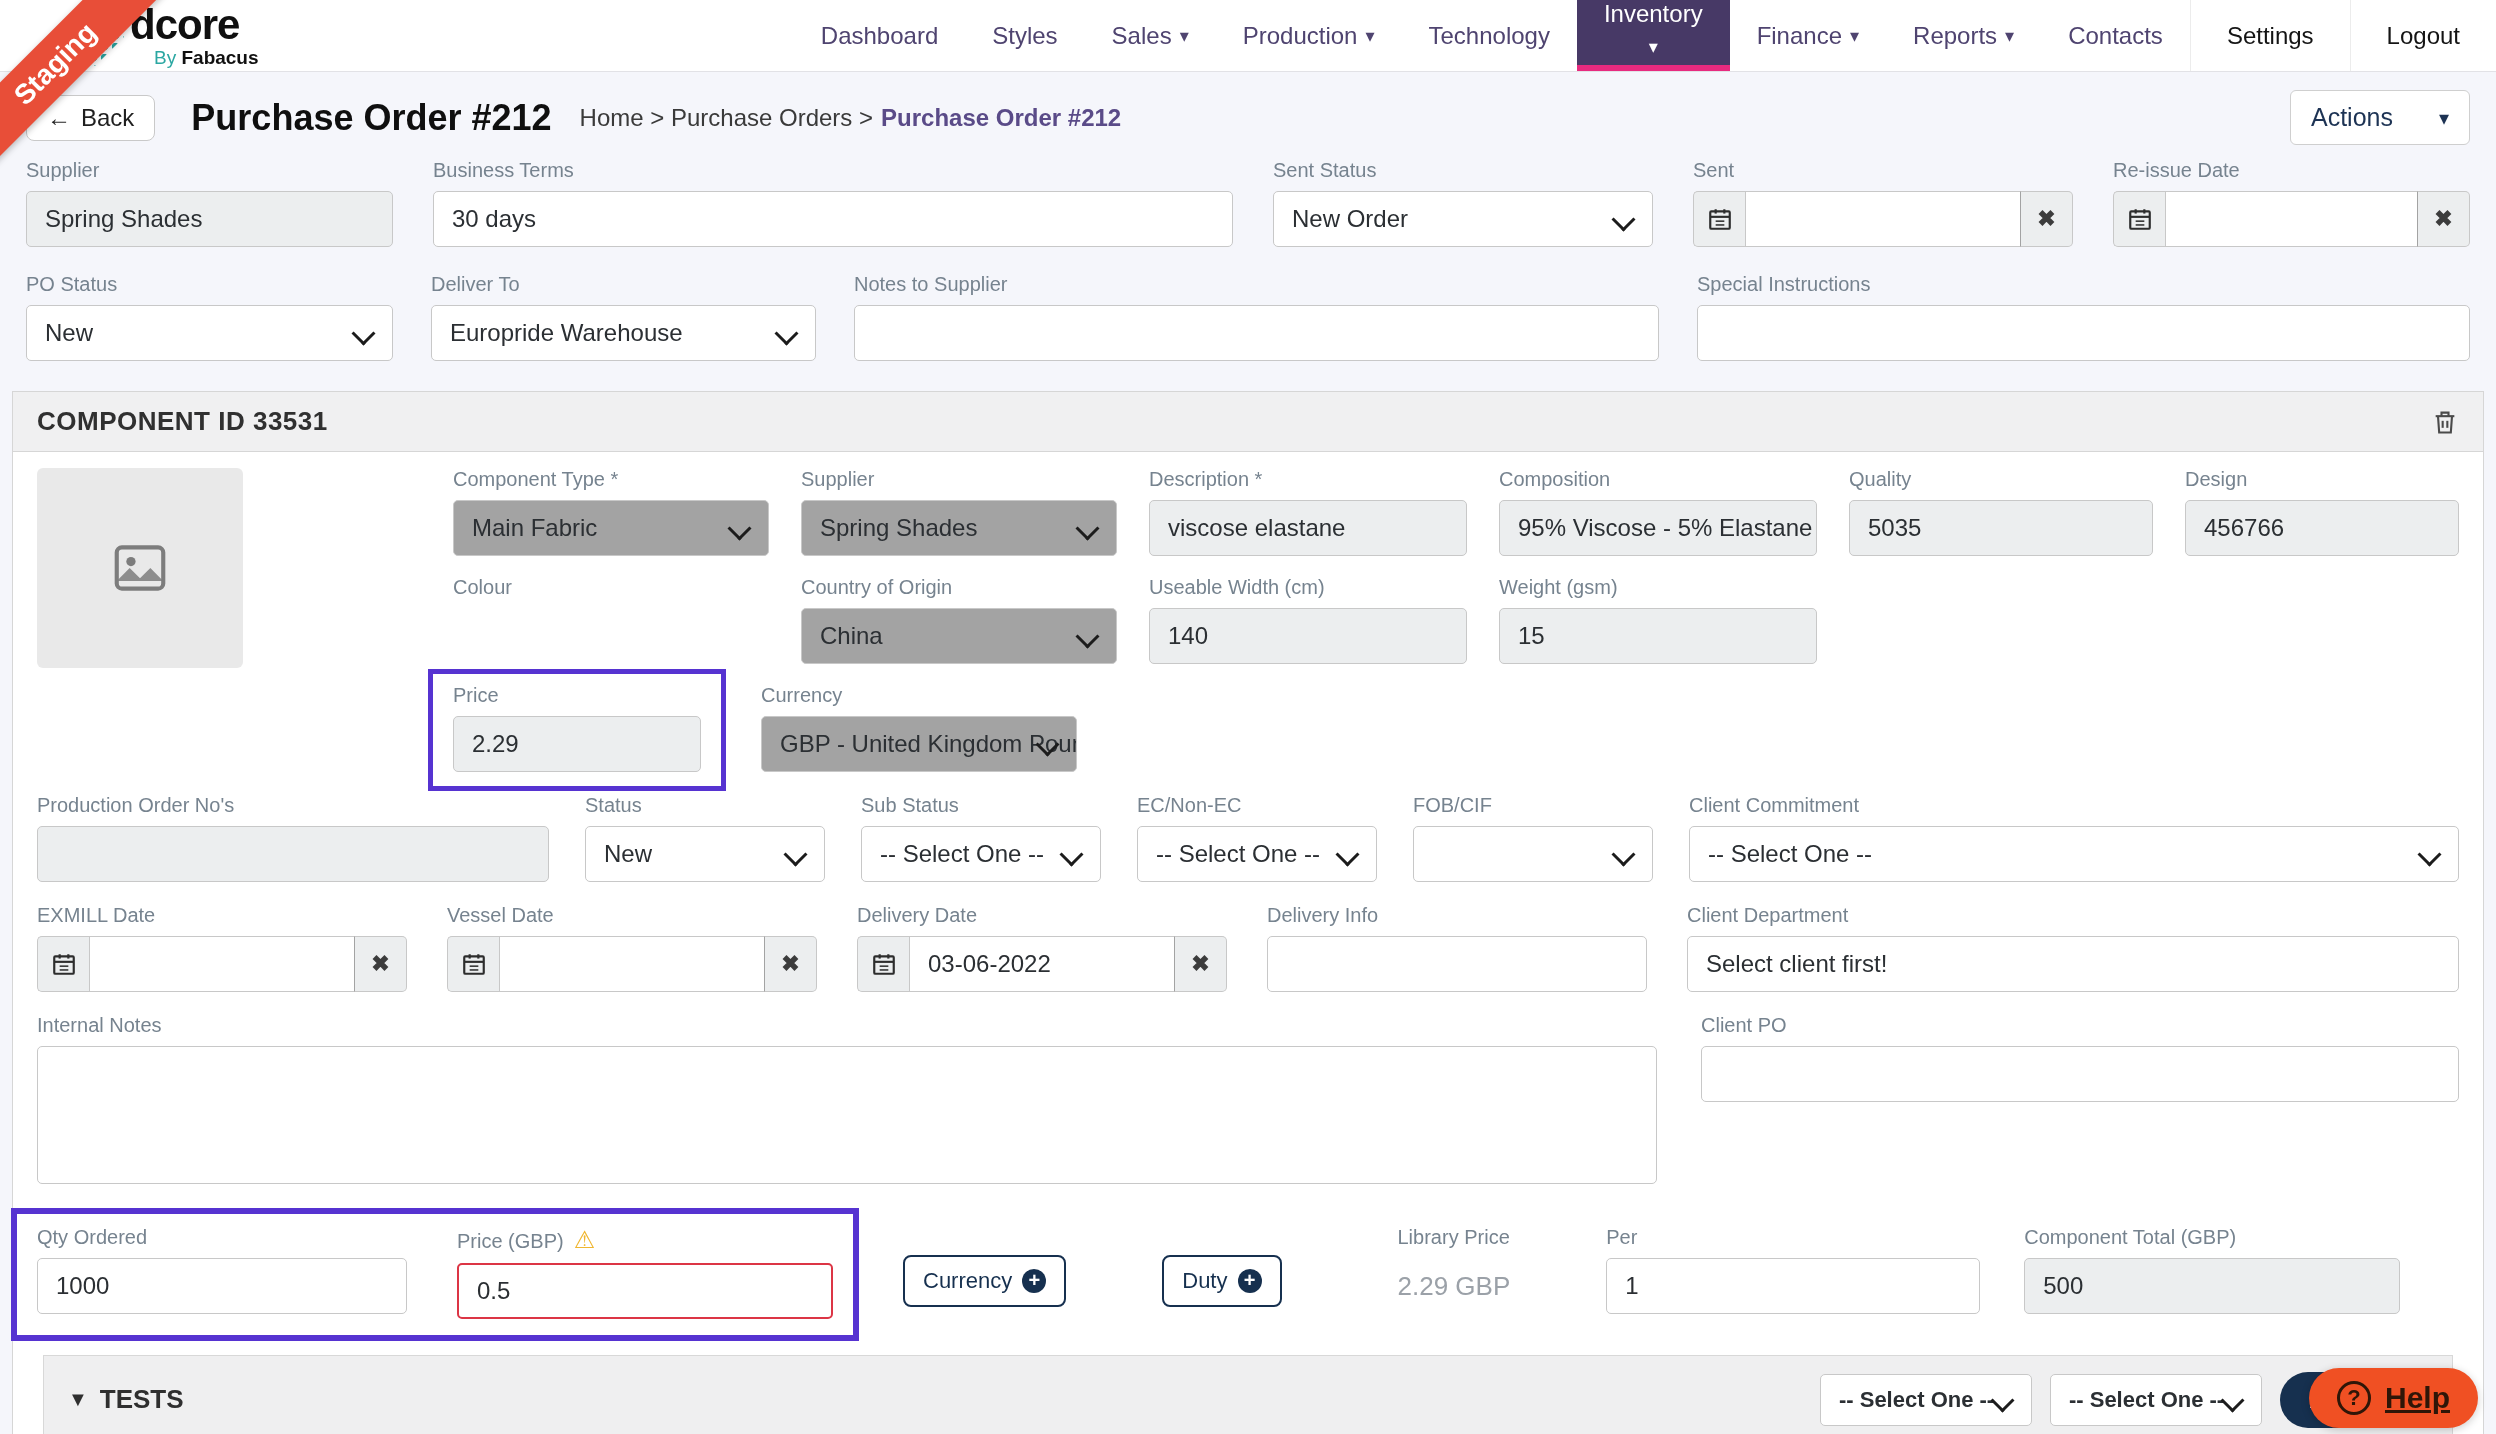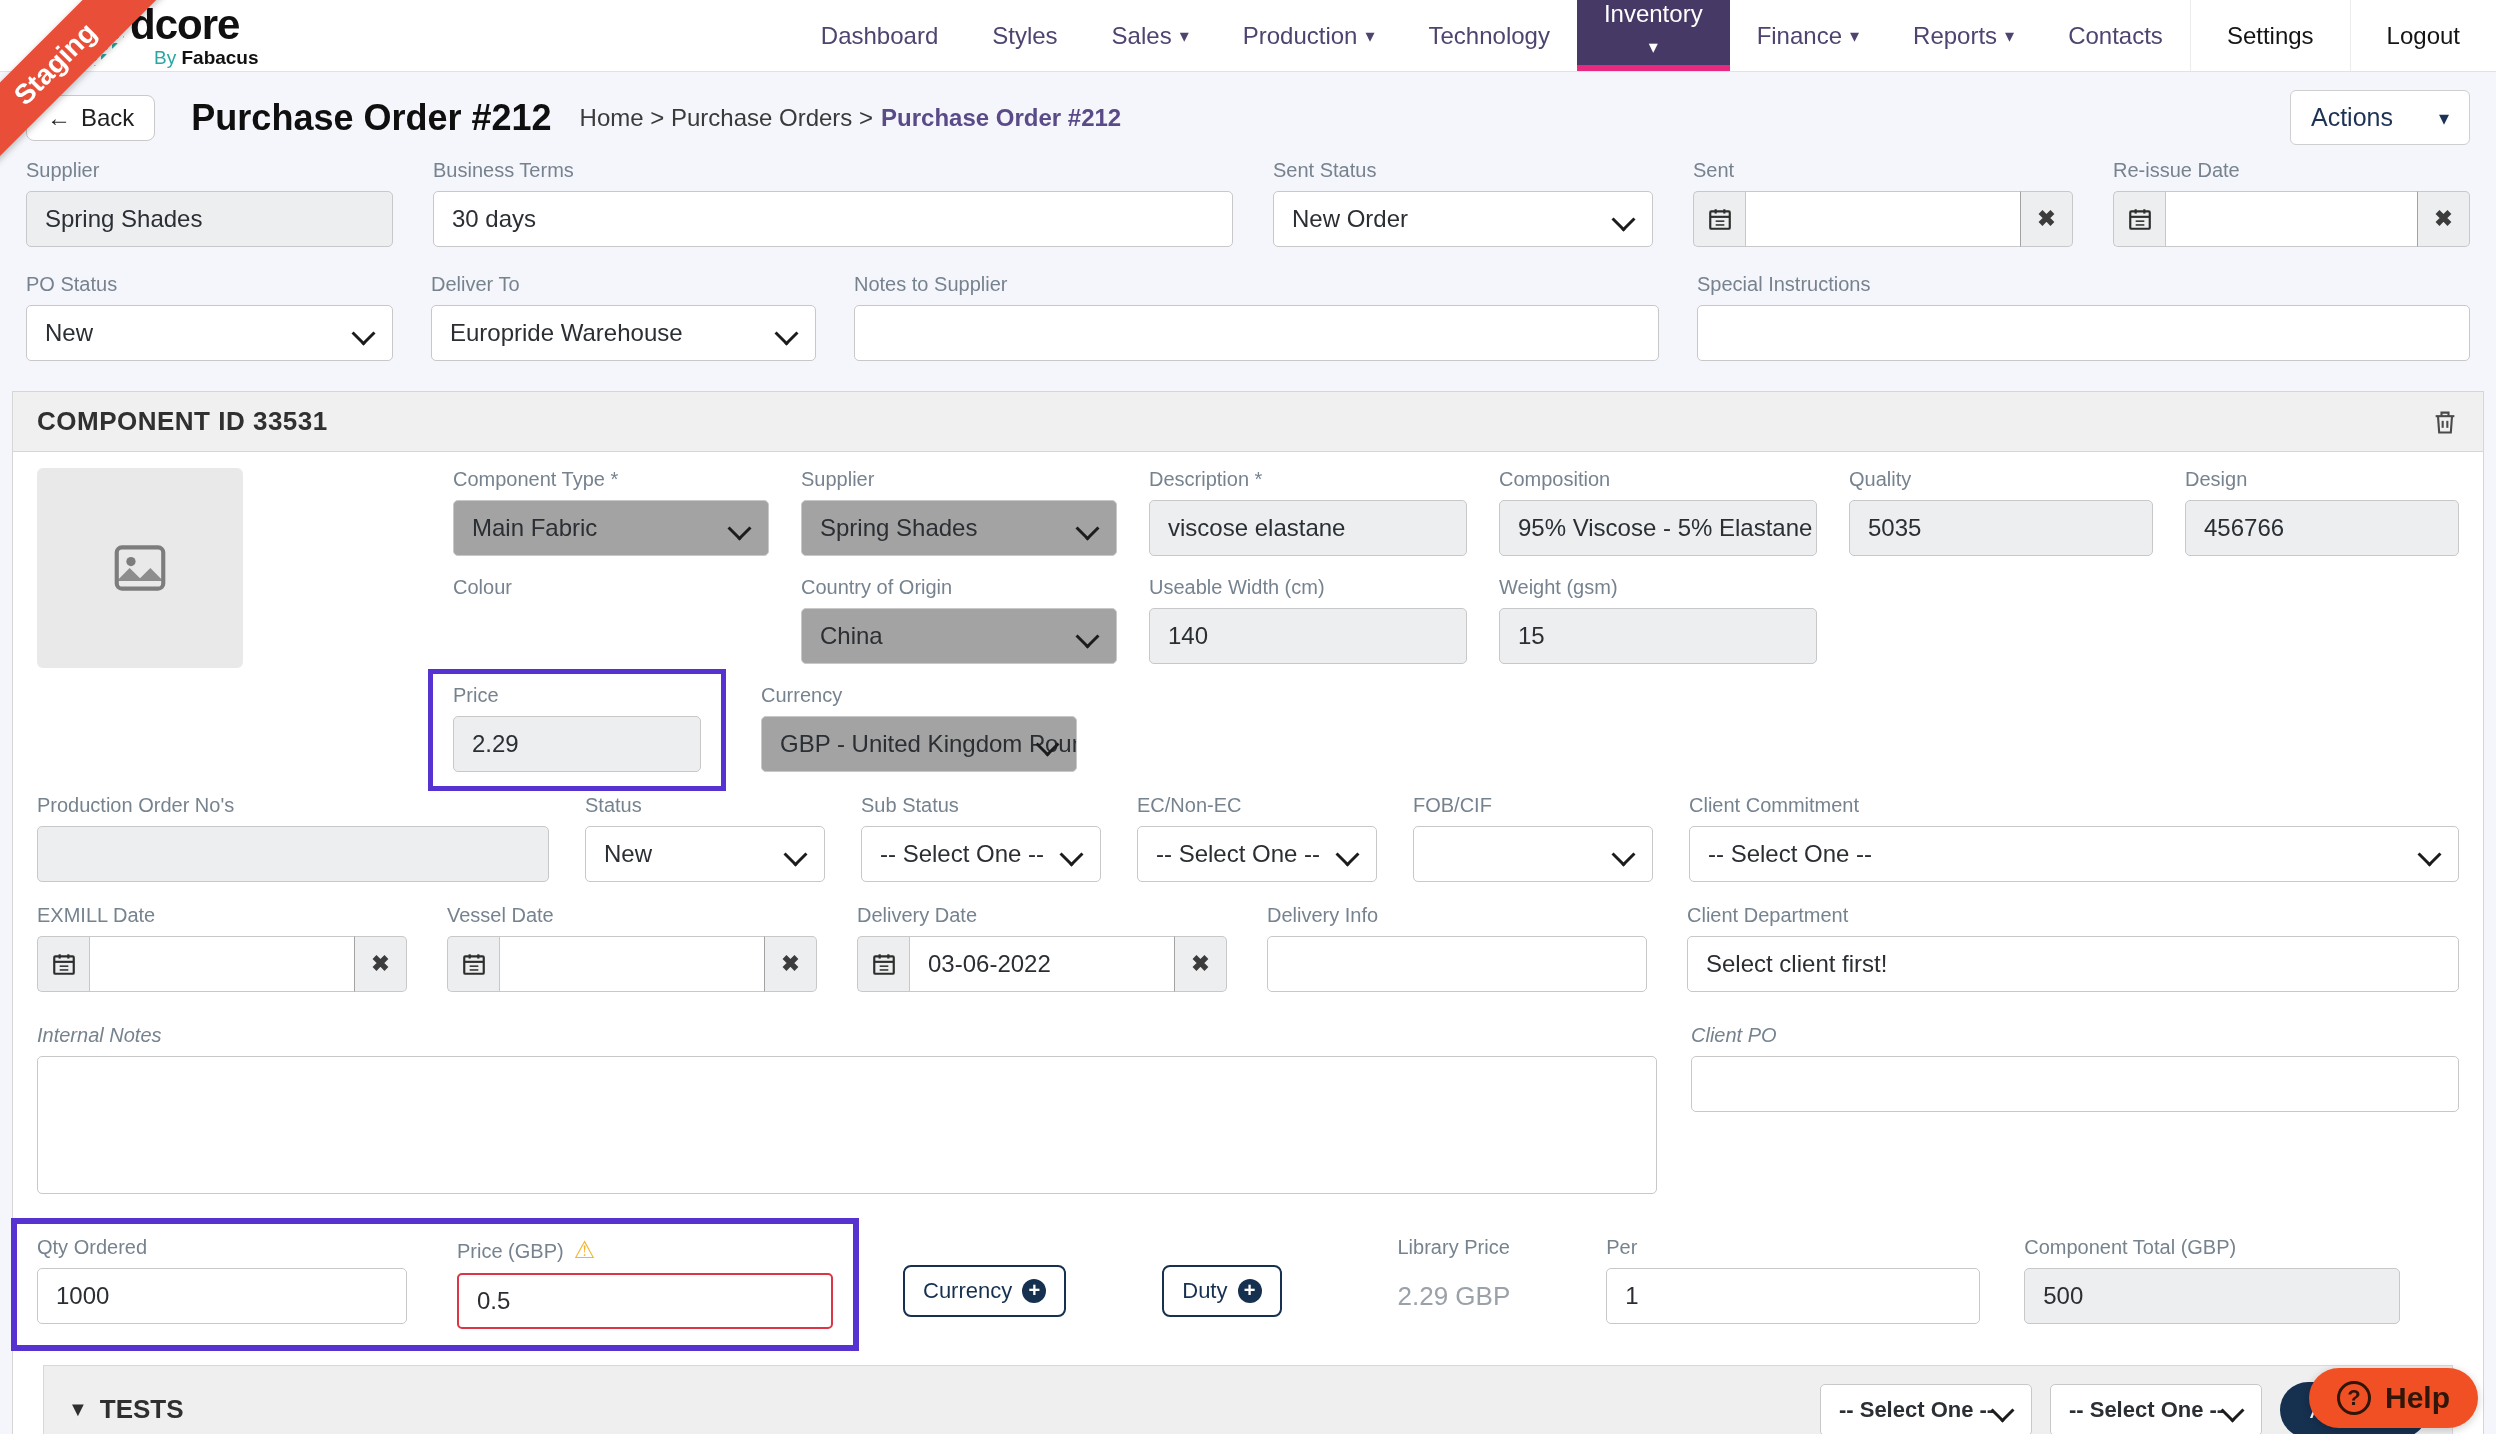--- a/index.html
+++ b/index.html
@@ -71,21 +71,21 @@
   .fields-col { flex:1; margin-left:210px; }
   .frow { display:grid; }
   .frow1 { grid-template-columns:316px 316px 318px 318px 304px 1fr; gap:32px; }
   .frow2 { grid-template-columns:316px 316px 318px 318px 304px 1fr; gap:32px; margin-top:20px; }
   .frow3 { display:flex; margin-top:20px; align-items:flex-start; }
   .hl-price { border:5px solid #5633d1; padding:10px 20px 14px 20px; margin:-15px -25px -19px -25px; }
   .hl-price .control { width:248px; }
   .currency-field { margin-left:60px; width:316px; }
   .frow4 { grid-template-columns:512px 240px 240px 240px 240px 1fr; gap:36px; margin-top:22px; }
   .frow5 { grid-template-columns:370px 370px 370px 380px 1fr; gap:40px; margin-top:22px; }
-  .frow6 { grid-template-columns:1620px 1fr; gap:34px; margin-top:32px;font-style:italic; }
+  .frow6 { grid-template-columns:1620px 1fr; gap:44px; margin-top:22px; }
   .notes-area { height:138px; background:#fff; border:1px solid #c8c8c8; border-radius:5px; }
 
   
   .money-row { display:flex; margin-top:42px; align-items:flex-start; }
   .hl-money { border:6px solid #5633d1; display:flex; gap:50px; padding:12px 20px 16px 20px; margin:-18px 0 -22px -26px; }
   .fld-qty { width:370px; }
   .fld-price { width:376px; }
   .fld-price .control { border:2px solid #dc3545; line-height:52px; }
   .warn { color:#f0b62f; font-size:24px; margin-left:10px; }
   .mini-btn { height:52px; background:#fff; border:2px solid #16304f; border-radius:8px; color:#16304f;
@@ -108,21 +108,21 @@
   .tests-right .select { width:212px; height:52px; line-height:50px; font-size:22px; }
   .tests-right .select::after { top:17px; }
   .addtest-btn { background:#16304f; color:#fff; border:none; border-radius:28px; font-size:24px;
      padding:14px 30px; cursor:pointer; }
 
   
   .help-btn { position:fixed; right:18px; bottom:6px; background:#f05023; border-radius:34px; display:flex;
      align-items:center; gap:14px; padding:13px 28px; cursor:pointer; box-shadow:0 2px 8px rgba(0,0,0,.2); }
   .help-q { width:34px; height:34px; border:3.5px solid #2f1608; border-radius:50%; color:#2f1608;
      font-size:22px; font-weight:bold; display:flex; align-items:center; justify-content:center; }
-  .help-txt { font-size:30px; font-weight:bold; color:#2f1608; }
+  .help-txt { font-size:30px; font-weight:bold; color:#2f1608;text-decoration:underline; }
 
   svg { display:block; }
 </style>
 </head>
 <body>
 
 <div class="navbar">
   <div class="brand">
     <div class="brand-diamond"></div>
     <div class="brand-text">

